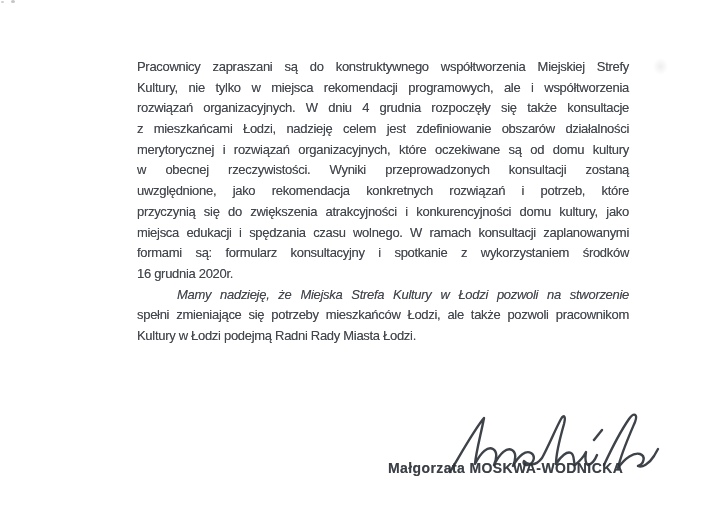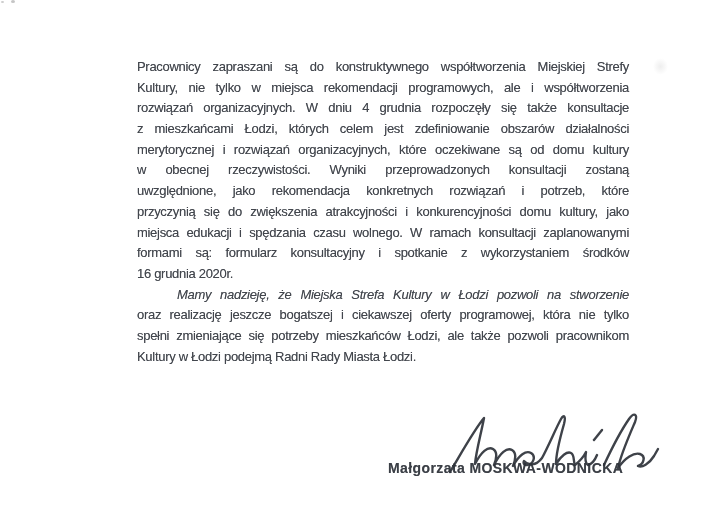--- a/index.html
+++ b/index.html
@@ -91,30 +91,29 @@
 <div class="page">
 
   <span class="speck speck-1"></span>
   <span class="speck speck-2"></span>
   <span class="smudge"></span>
 
   <div class="letter-body">
       <div class="line">Pracownicy zapraszani są do konstruktywnego współtworzenia Miejskiej Strefy</div>
       <div class="line">Kultury, nie tylko w miejsca rekomendacji programowych, ale i współtworzenia</div>
       <div class="line">rozwiązań organizacyjnych. W dniu 4 grudnia rozpoczęły się także konsultacje</div>
-      <div class="line">z mieszkańcami Łodzi, których celem jest zdefiniowanie obszarów działalności</div>
+      <div class="line">z mieszkańcami Łodzi, nadzieję celem jest zdefiniowanie obszarów działalności</div>
       <div class="line">merytorycznej i rozwiązań organizacyjnych, które oczekiwane są od domu kultury</div>
       <div class="line">w obecnej rzeczywistości. Wyniki przeprowadzonych konsultacji zostaną</div>
       <div class="line">uwzględnione, jako rekomendacja konkretnych rozwiązań i potrzeb, które</div>
       <div class="line">przyczynią się do zwiększenia atrakcyjności i konkurencyjności domu kultury, jako</div>
       <div class="line">miejsca edukacji i spędzania czasu wolnego. W ramach konsultacji zaplanowanymi</div>
       <div class="line">formami są: formularz konsultacyjny i spotkanie z wykorzystaniem środków</div>
       <div class="line last">16 grudnia 2020r.</div>
       <div class="line indent">Mamy nadzieję, że Miejska Strefa Kultury w Łodzi pozwoli na stworzenie</div>
-      <div class="line">oraz realizację jeszcze bogatszej i ciekawszej oferty programowej, która nie tylko</div>
       <div class="line">spełni zmieniające się potrzeby mieszkańców Łodzi, ale także pozwoli pracownikom</div>
       <div class="line last">Kultury w Łodzi podejmą Radni Rady Miasta Łodzi.</div>
     </div>
 
   <div class="signature-block">
     <div class="signatory">Małgorzata MOSKWA-WODNICKA</div>
     <svg class="signature-svg" viewBox="0 0 240 72" xmlns="http://www.w3.org/2000/svg" aria-hidden="true">
       <path d="M 22 66
                C 34 46, 46 24, 56 12
                C 53 28, 48 46, 47 58

